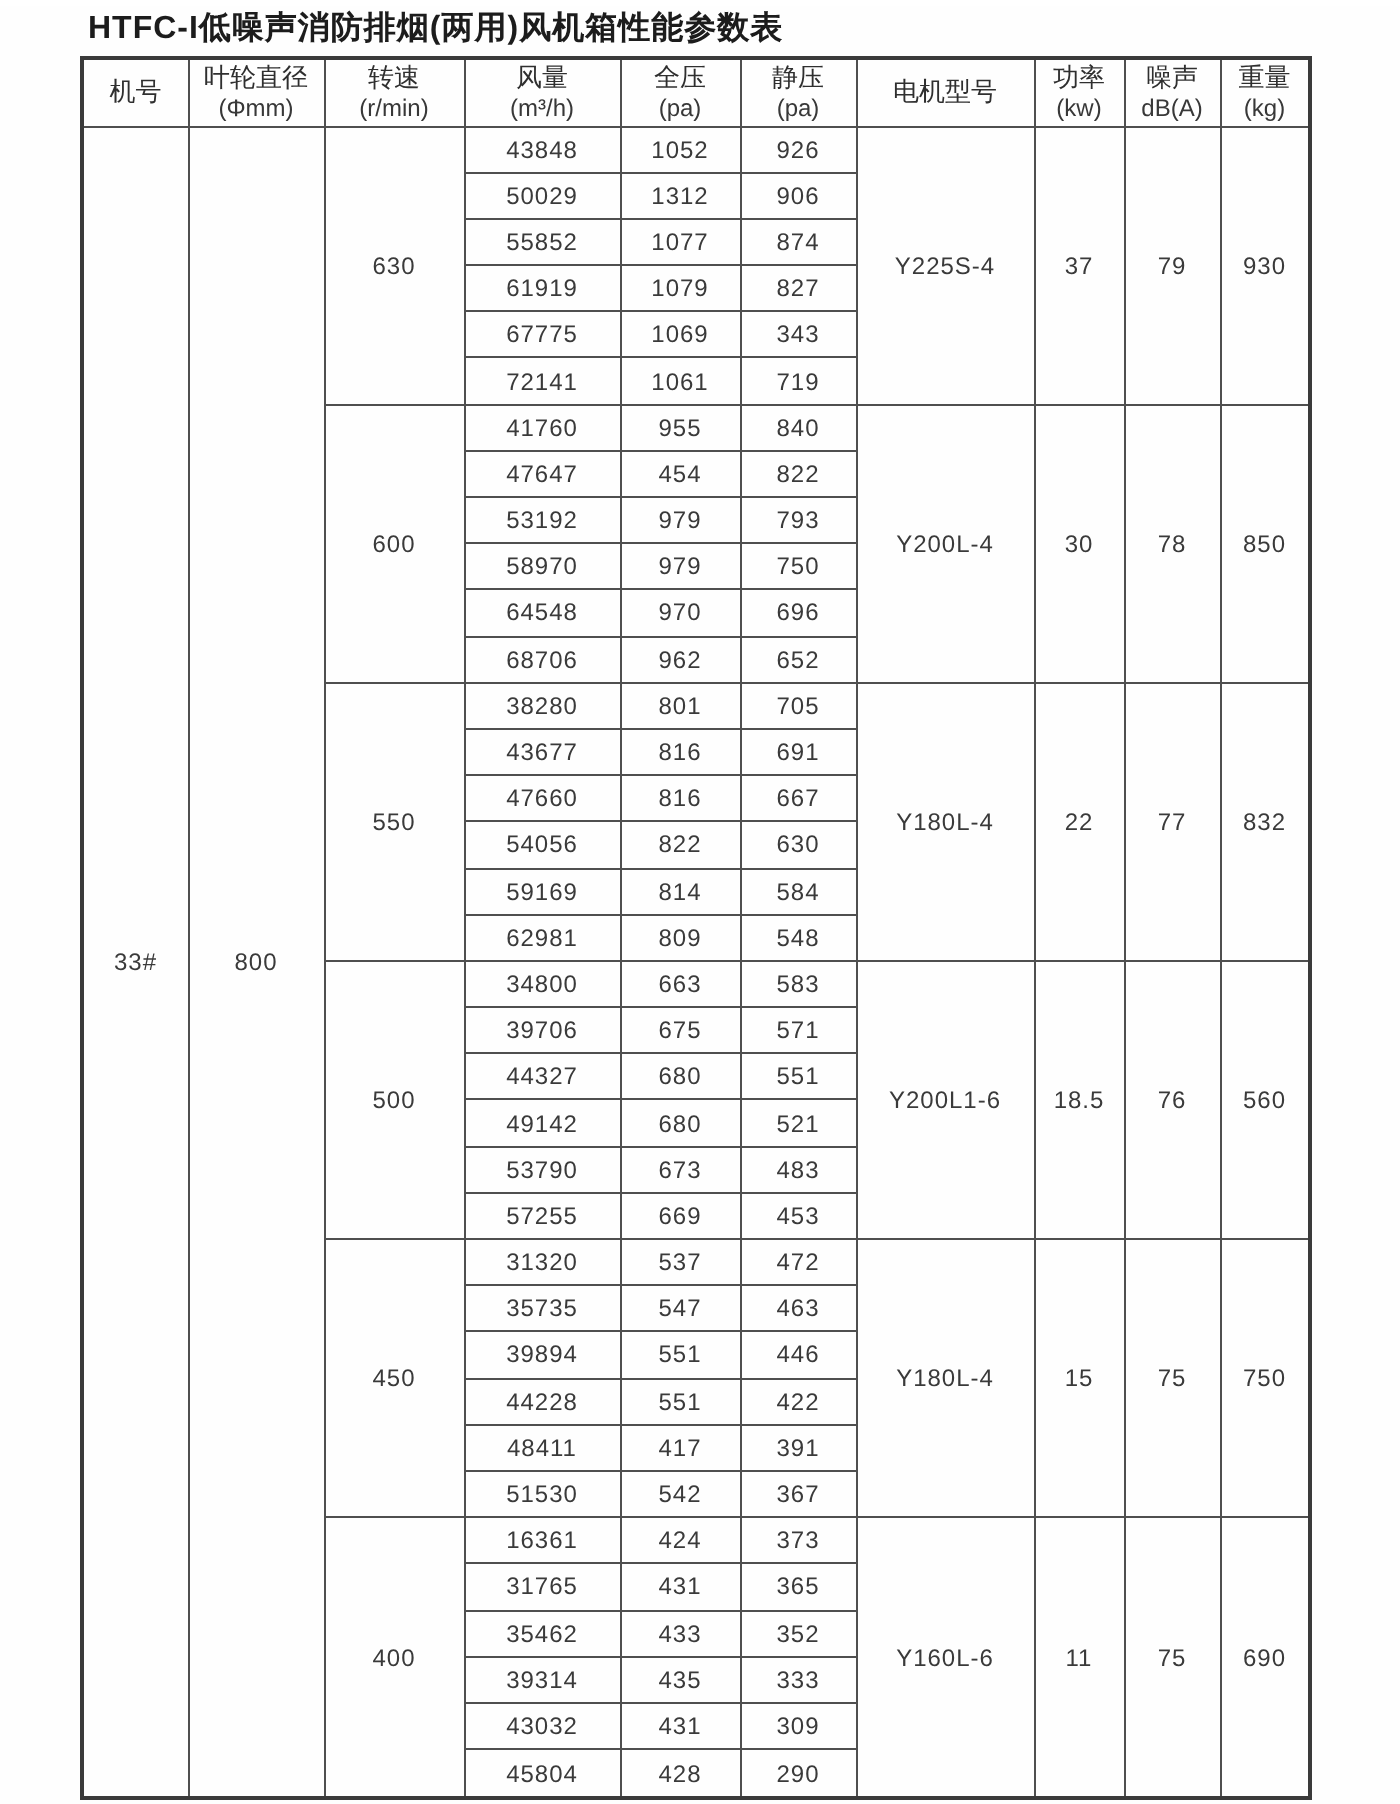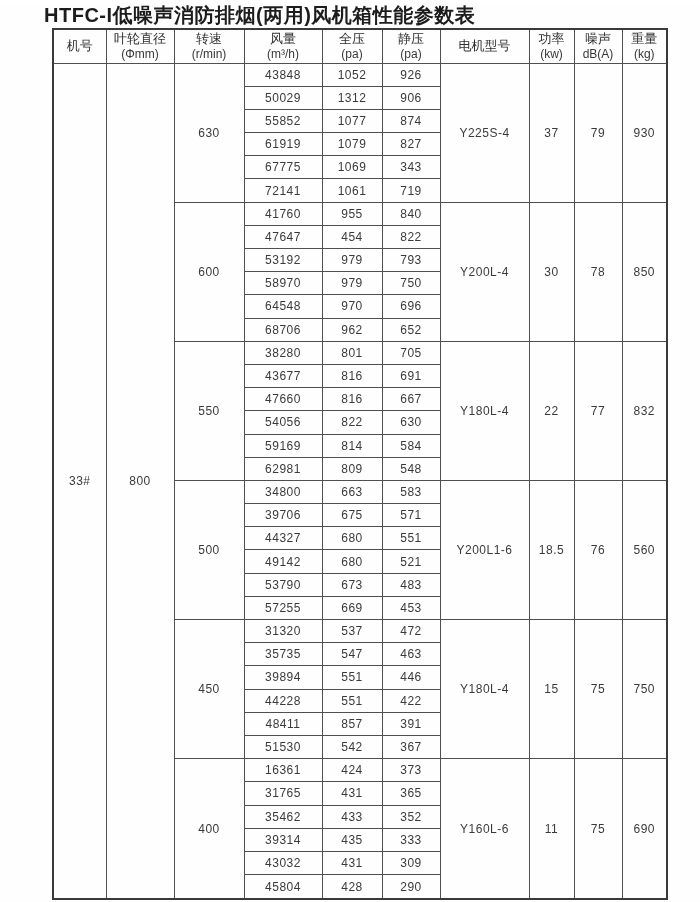--- a/index.html
+++ b/index.html
@@ -9,32 +9,32 @@
     font-family: "Liberation Sans", "DejaVu Sans", sans-serif;
     color: #333333;
     overflow: hidden;
   }
   .page {
     width: 700px; height: 902px;
     background: #fefefe;
     position: relative;
   }
   .page-title {
-    font-size: 20px;
+    font-size: 16px;
     font-weight: bold;
     color: #1c1c1c;
     line-height: 24px;
     margin: 3px 0 1px 44px;
     letter-spacing: 0.5px;
     white-space: nowrap;
   }
   table.spec-table {
     border-collapse: collapse;
     table-layout: fixed;
-    margin-left: 52px;
+    margin-left: 40px;
     width: 614px;
     height: 872px;
     border: 2px solid #3a3a3a;
     background: #fefefe;
   }
   .spec-table th, .spec-table td {
     border: 1px solid #4f4f4f;
     text-align: center;
     vertical-align: middle;
     padding: 0;
@@ -280,21 +280,21 @@
           <td>551</td>
           <td>446</td>
         </tr>
         <tr>
           <td>44228</td>
           <td>551</td>
           <td>422</td>
         </tr>
         <tr>
           <td>48411</td>
-          <td>857</td>
+          <td>417</td>
           <td>391</td>
         </tr>
         <tr>
           <td>51530</td>
           <td>542</td>
           <td>367</td>
         </tr>
         <tr>
           <td rowspan="6">400</td>
           <td>16361</td>

